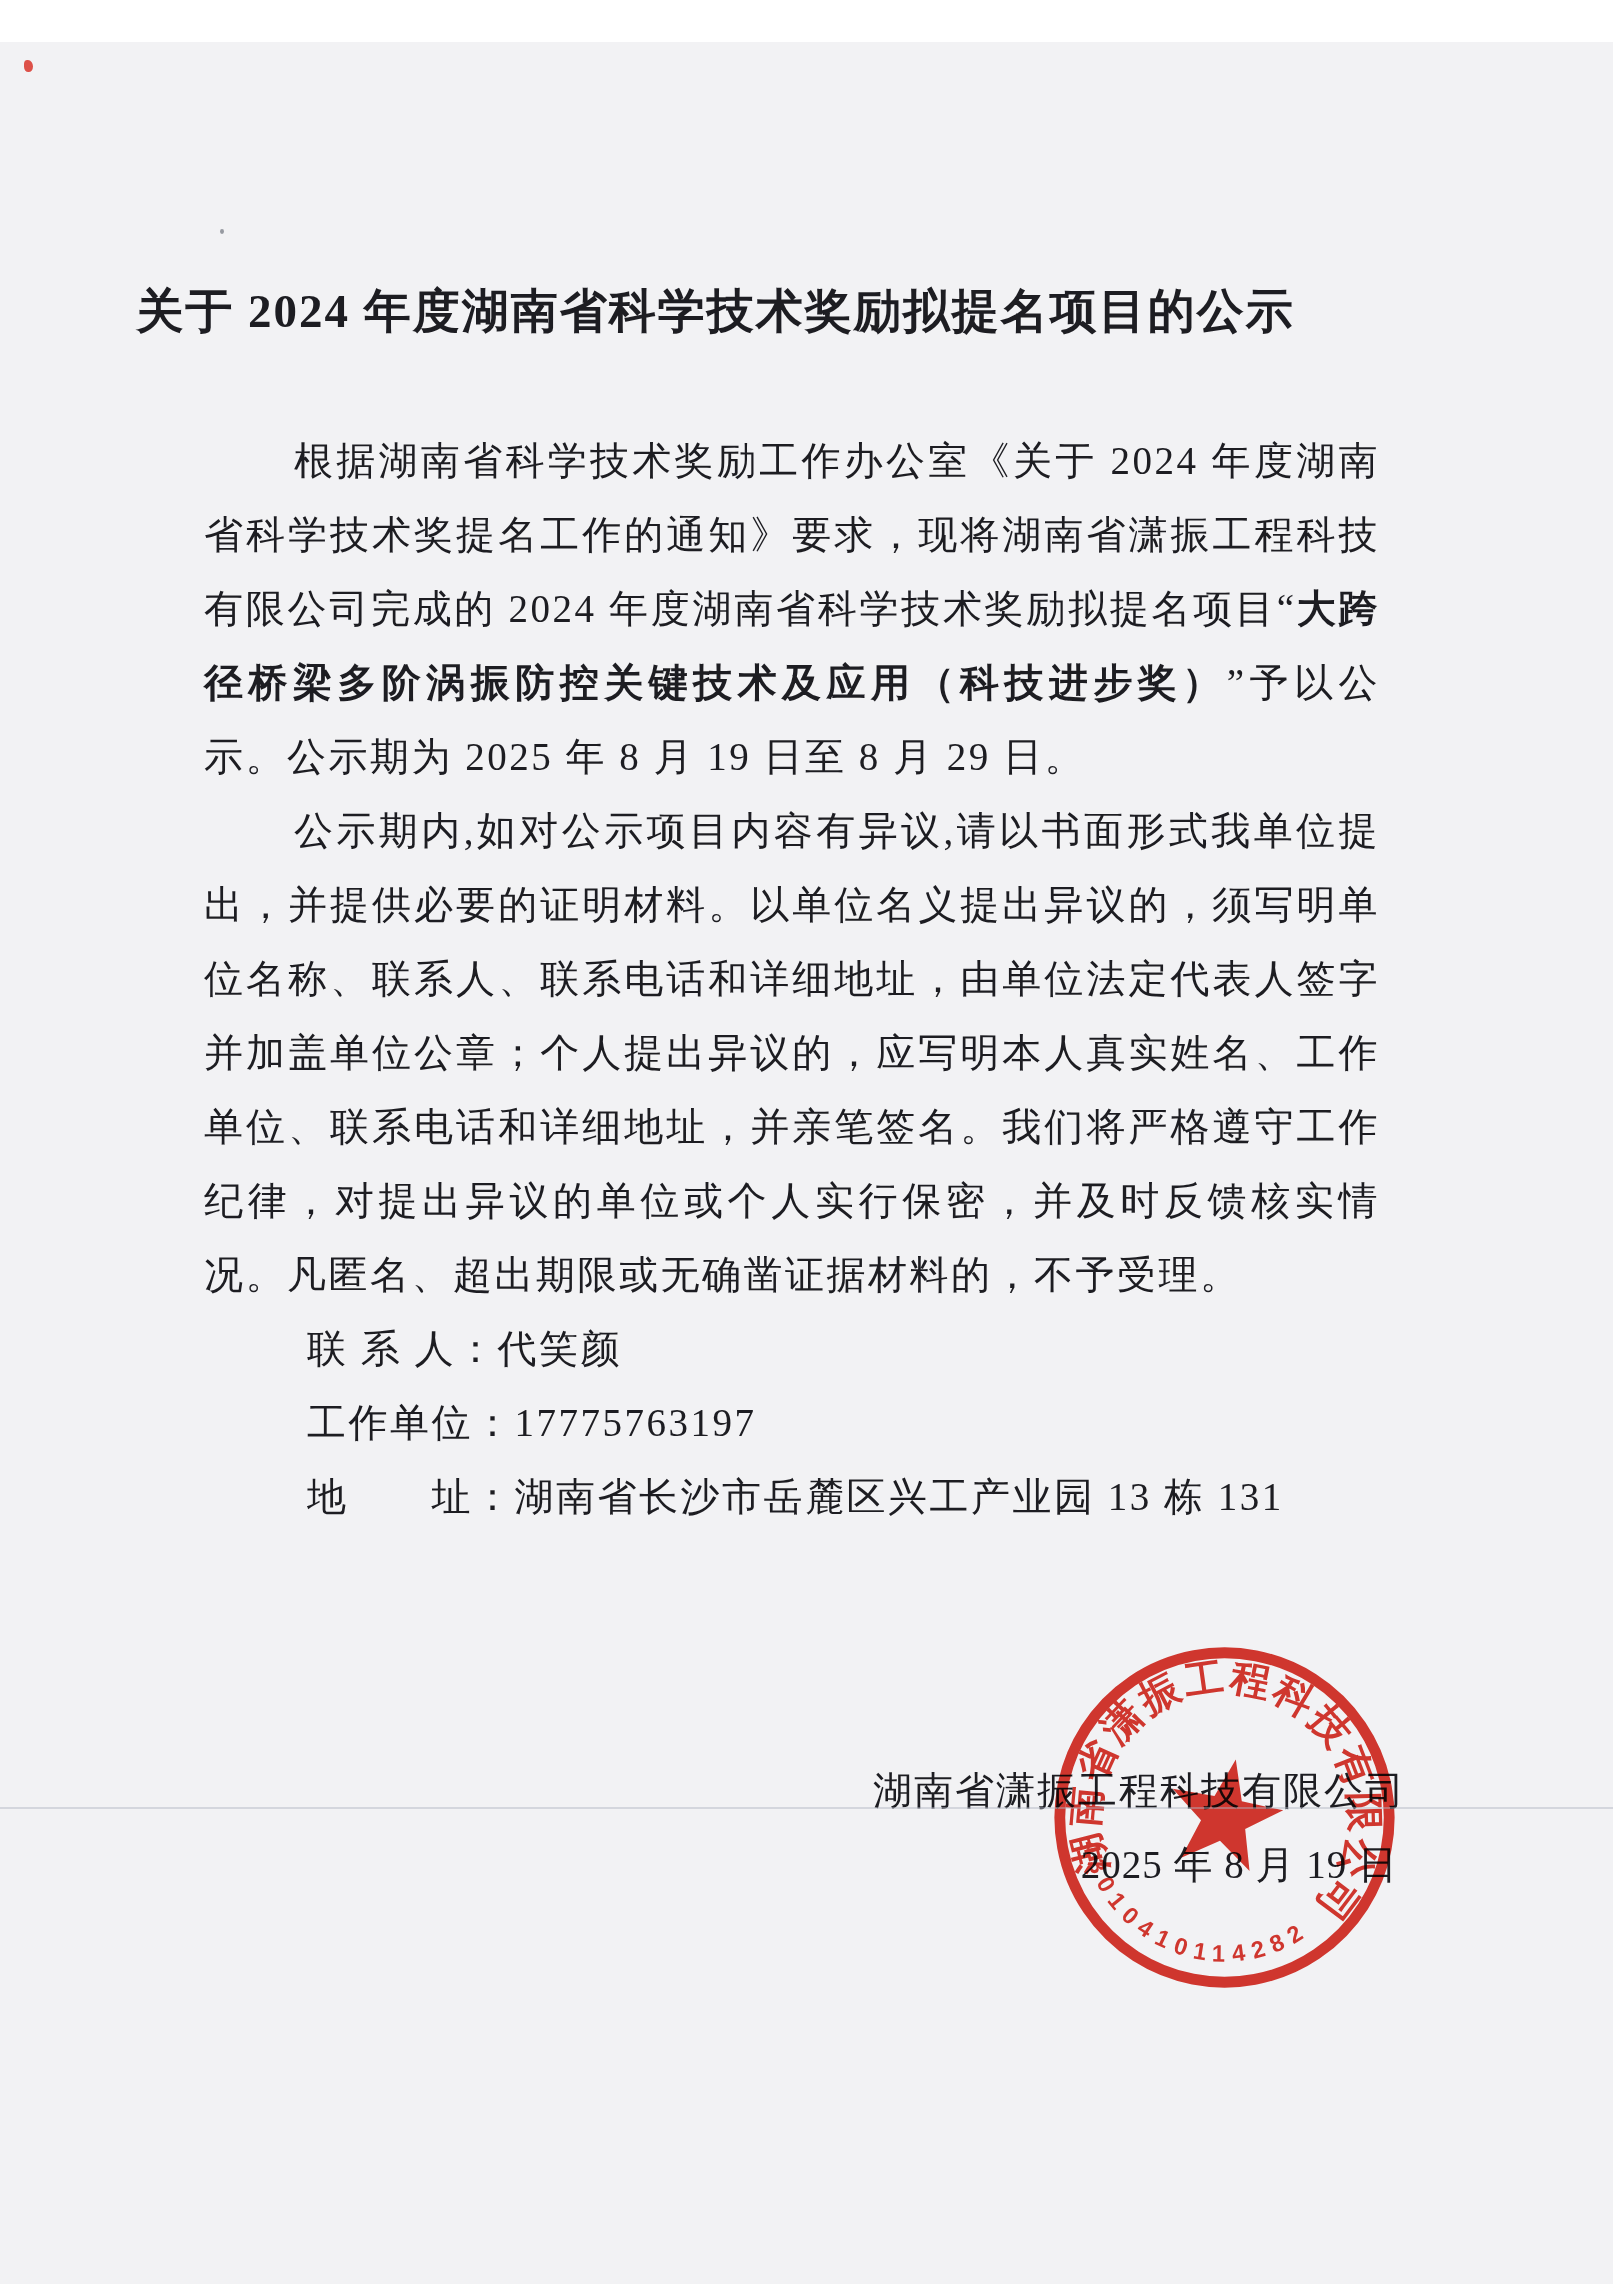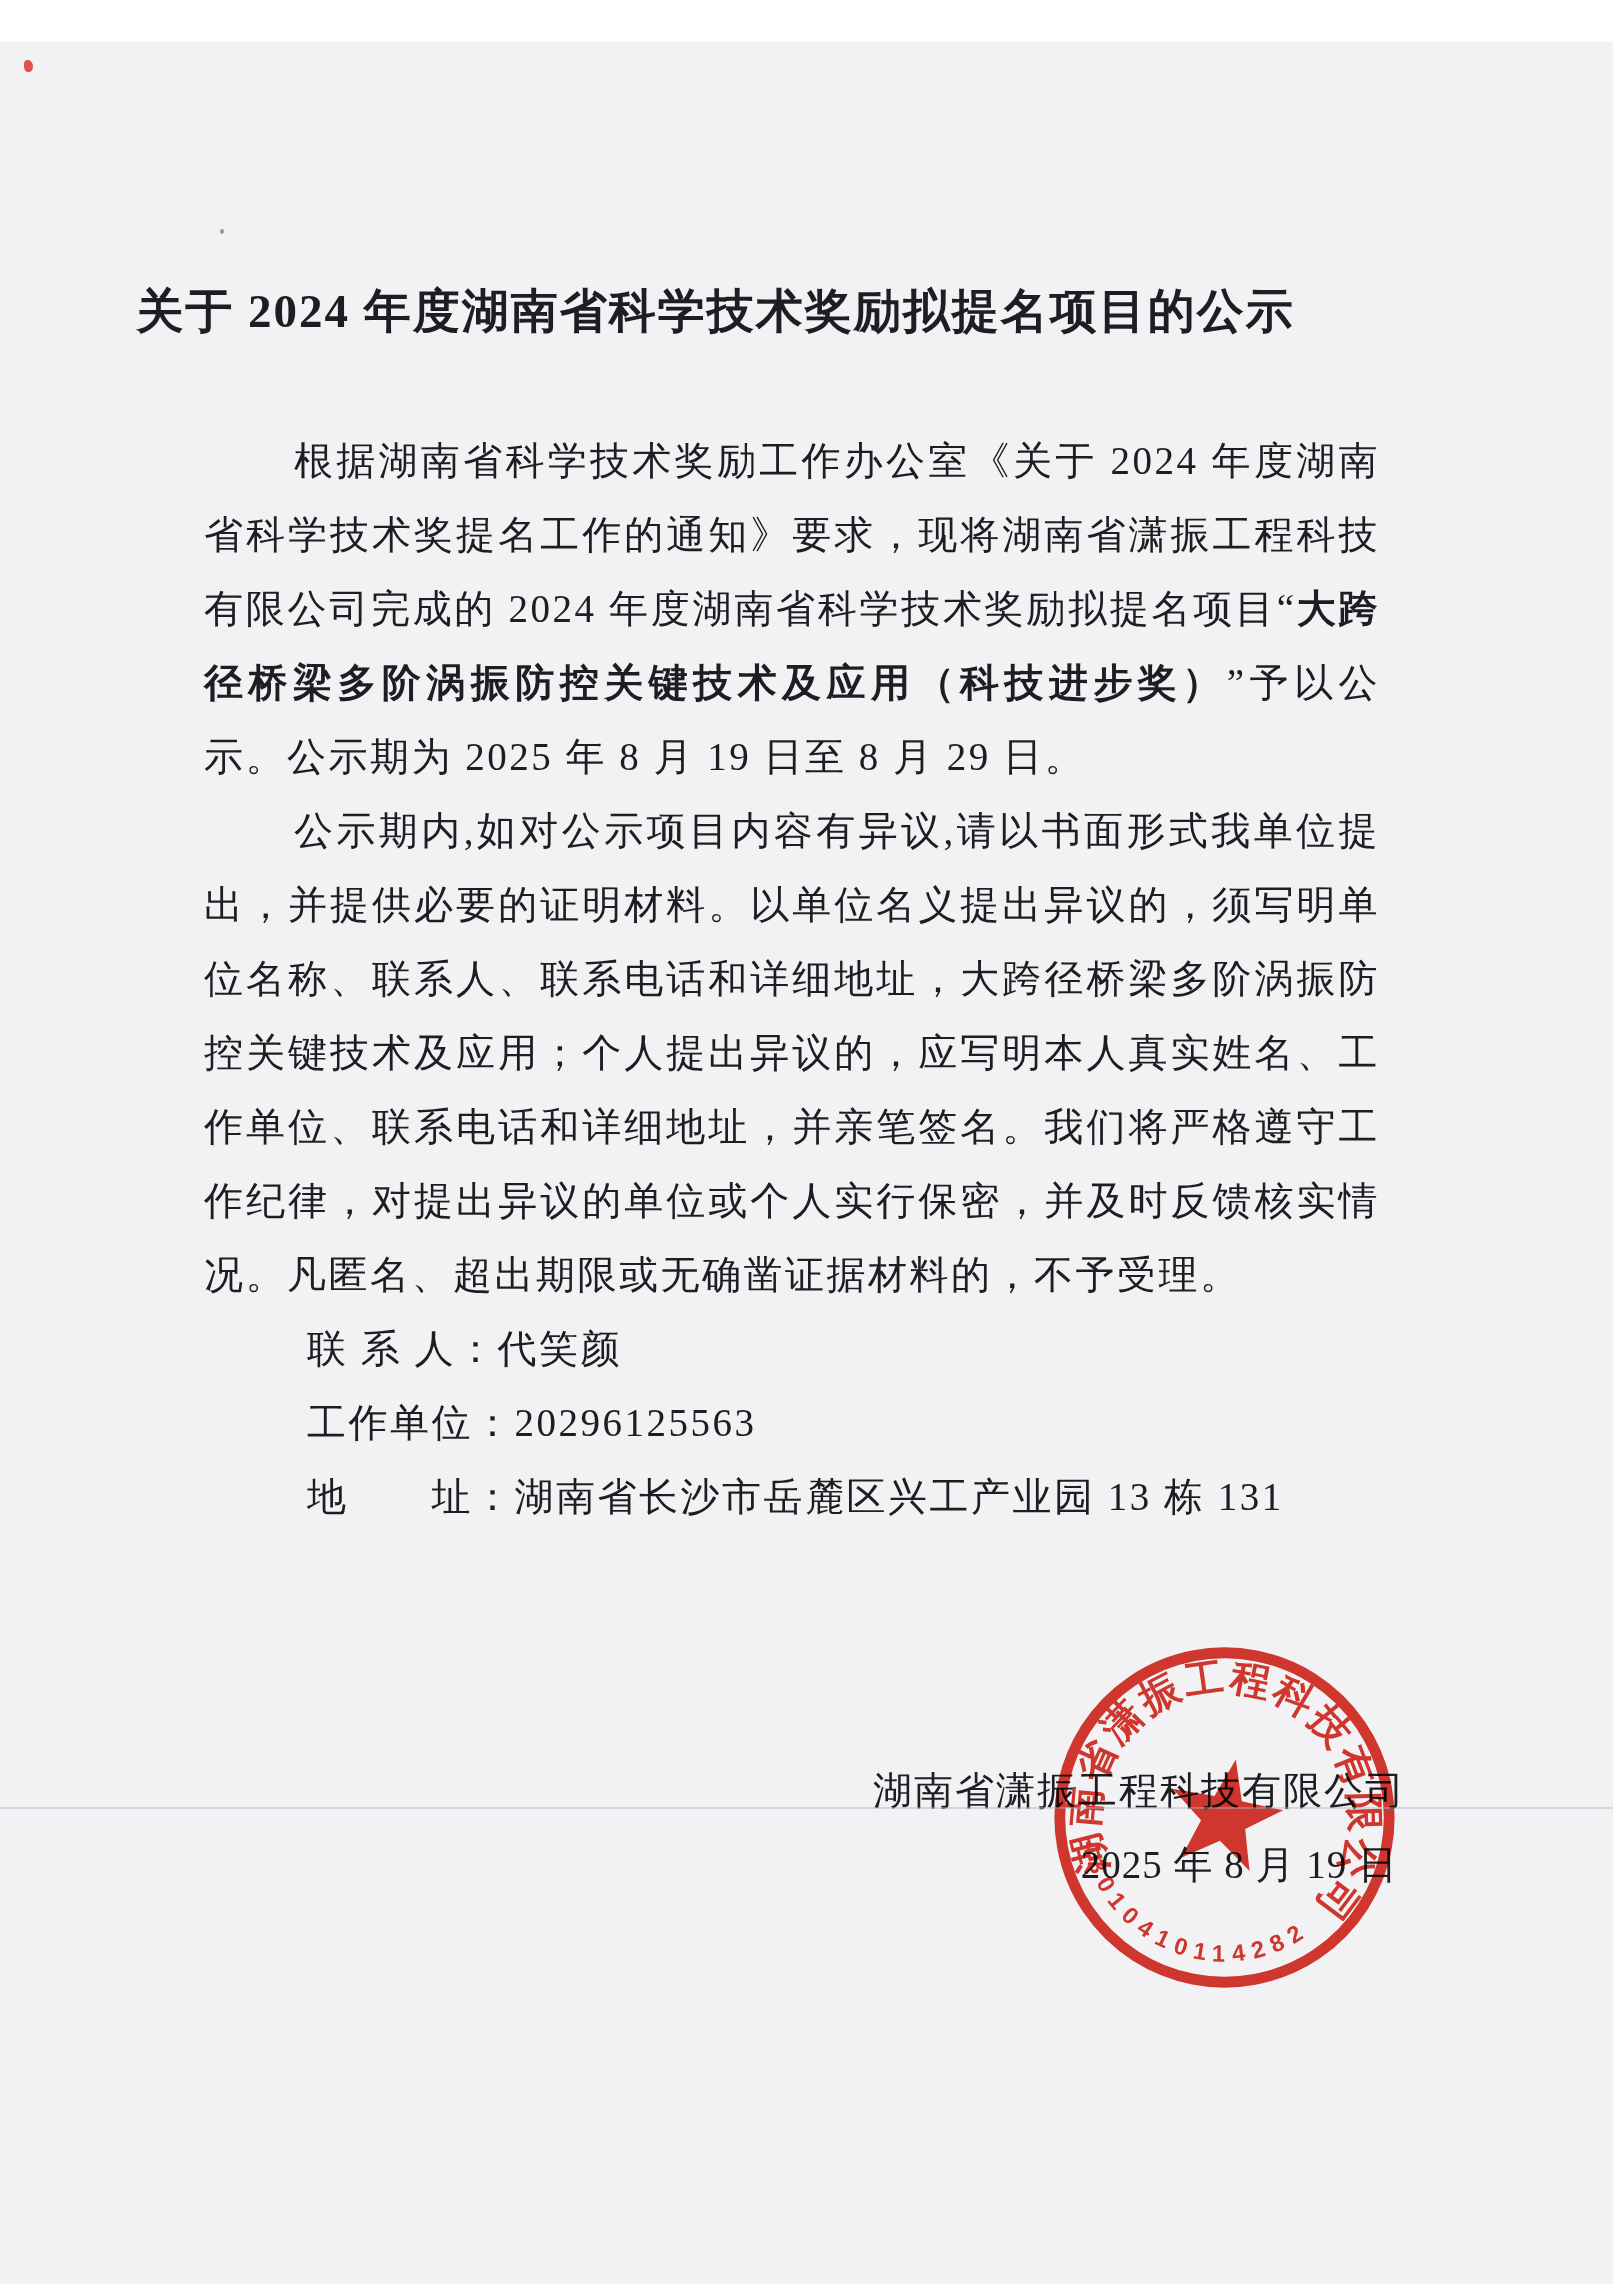--- a/index.html
+++ b/index.html
@@ -73,24 +73,24 @@
 </style>
 </head>
 <body>
 
 <div class="page" style="--seal-color: #d7281e;">
 
   <h1 class="title">关于 2024 年度湖南省科学技术奖励拟提名项目的公示</h1>
 
   <div class="bodytext">
     <p class="para"><span>根据湖南省科学技术奖励工作办公室《关于 2024 年度湖南省科学技术奖提名工作的通知》要求，现将湖南省潇振工程科技有限公司完成的 2024 年度湖南省科学技术奖励拟提名项目“</span><b>大跨径桥梁多阶涡振防控关键技术及应用（科技进步奖）</b><span>”予以公示。公示期为 2025 年 8 月 19 日至 8 月 29 日。</span></p>
-    <p class="para">公示期内,如对公示项目内容有异议,请以书面形式我单位提出，并提供必要的证明材料。以单位名义提出异议的，须写明单位名称、联系人、联系电话和详细地址，大跨径桥梁多阶涡振防控关键技术及应用；个人提出异议的，应写明本人真实姓名、工作单位、联系电话和详细地址，并亲笔签名。我们将严格遵守工作纪律，对提出异议的单位或个人实行保密，并及时反馈核实情况。凡匿名、超出期限或无确凿证据材料的，不予受理。</p>
+    <p class="para">公示期内,如对公示项目内容有异议,请以书面形式我单位提出，并提供必要的证明材料。以单位名义提出异议的，须写明单位名称、联系人、联系电话和详细地址，由单位法定代表人签字并加盖单位公章；个人提出异议的，应写明本人真实姓名、工作单位、联系电话和详细地址，并亲笔签名。我们将严格遵守工作纪律，对提出异议的单位或个人实行保密，并及时反馈核实情况。凡匿名、超出期限或无确凿证据材料的，不予受理。</p>
 
     <p class="contact-line"><span>联 系 人：</span><span>代笑颜</span></p>
-    <p class="contact-line"><span>工作单位：</span><span>20296125563</span></p>
+    <p class="contact-line"><span>工作单位：</span><span>17775763197</span></p>
     <p class="contact-line"><span>地　　址：</span><span>湖南省长沙市岳麓区兴工产业园 13 栋 131</span></p>
   </div>
 
   <div class="sign-company">湖南省潇振工程科技有限公司</div>
   <div class="sign-date">2025 年 8 月 19 日</div>
 
   <svg class="seal" viewBox="0 0 360 360" aria-hidden="true">
     <defs>
       <path id="arcTop" d="M 75 253 A 128 128 0 1 1 285 253" fill="none"></path>
       <path id="arcBottom" d="M 39 218 A 146 146 0 0 0 321 218" fill="none"></path>

